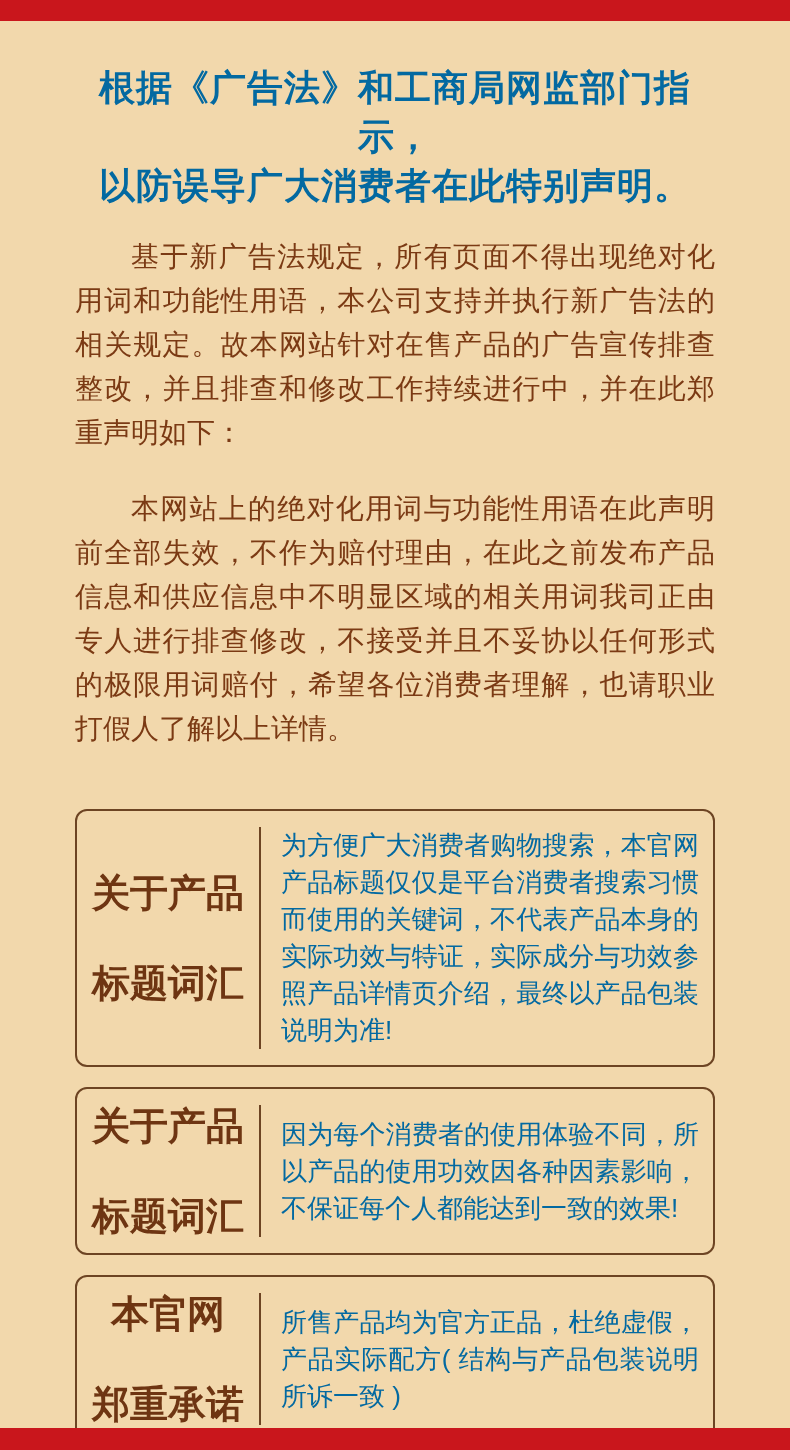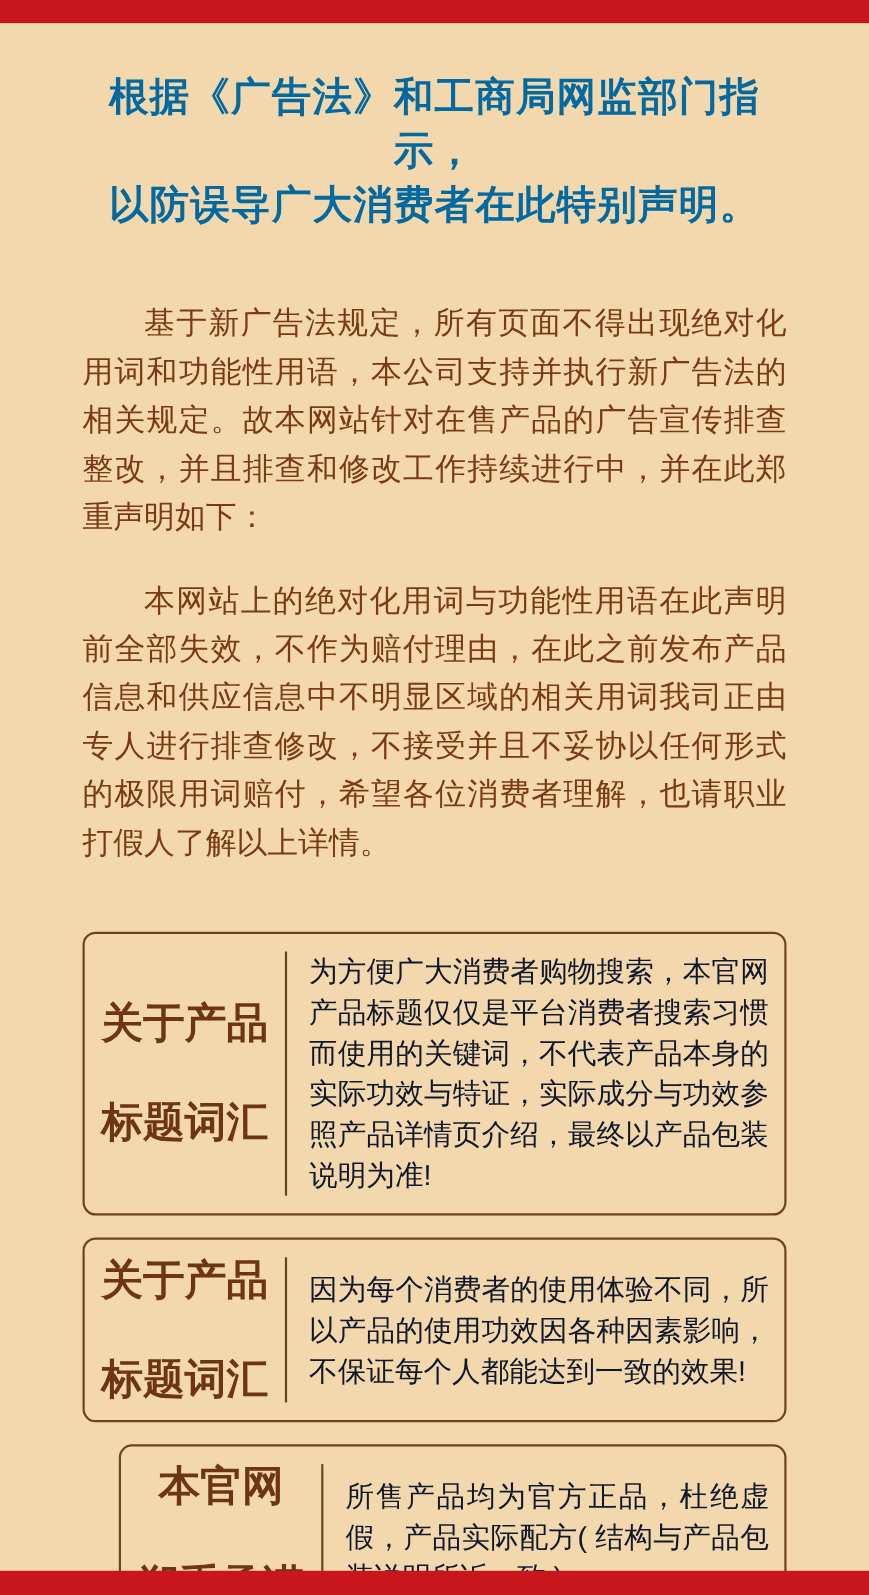--- a/index.html
+++ b/index.html
@@ -37,21 +37,21 @@
   }
 
   .para {
     color: #7b3a14;
     font-size: 28px;
     line-height: 44px;
     text-align: justify;
     text-justify: inter-ideograph;
   }
   .para .indent { text-indent: 2em; display: block; }
-  .para-1 { margin-top: 62px; }
+  .para-1 { margin-top: 24px; }
   .para-2 { margin-top: 32px; }
 
   .boxes { margin-top: 58px; }
   .notice-box {
     display: flex;
     align-items: stretch;
     border: 2px solid #6d4423;
     border-radius: 12px;
     background: transparent;
     margin-bottom: 20px;
@@ -74,31 +74,31 @@
     width: 2px;
     flex: 0 0 2px;
     background: #6d4423;
     margin: 16px 0;
   }
   .box-text {
     flex: 1;
     display: flex;
     flex-direction: column;
     justify-content: center;
-    color: #0f172a;
+    color: #0369a1;
     font-family: "Liberation Sans", "DejaVu Sans", sans-serif;
     font-size: 26px;
     line-height: 37px;
     padding: 16px 14px 16px 20px;
     text-align: justify;
     text-justify: inter-ideograph;
   }
   .box-1 { min-height: 193px; }
   .box-2 { min-height: 147px; }
-  .box-3 { min-height: 143px; margin-left: 33px; }
+  .box-3 { min-height: 143px; }
 </style>
 </head>
 <body>
 
 <div class="page">
 
   <div class="bar bar-top"></div>
 
   <div class="content">
 

